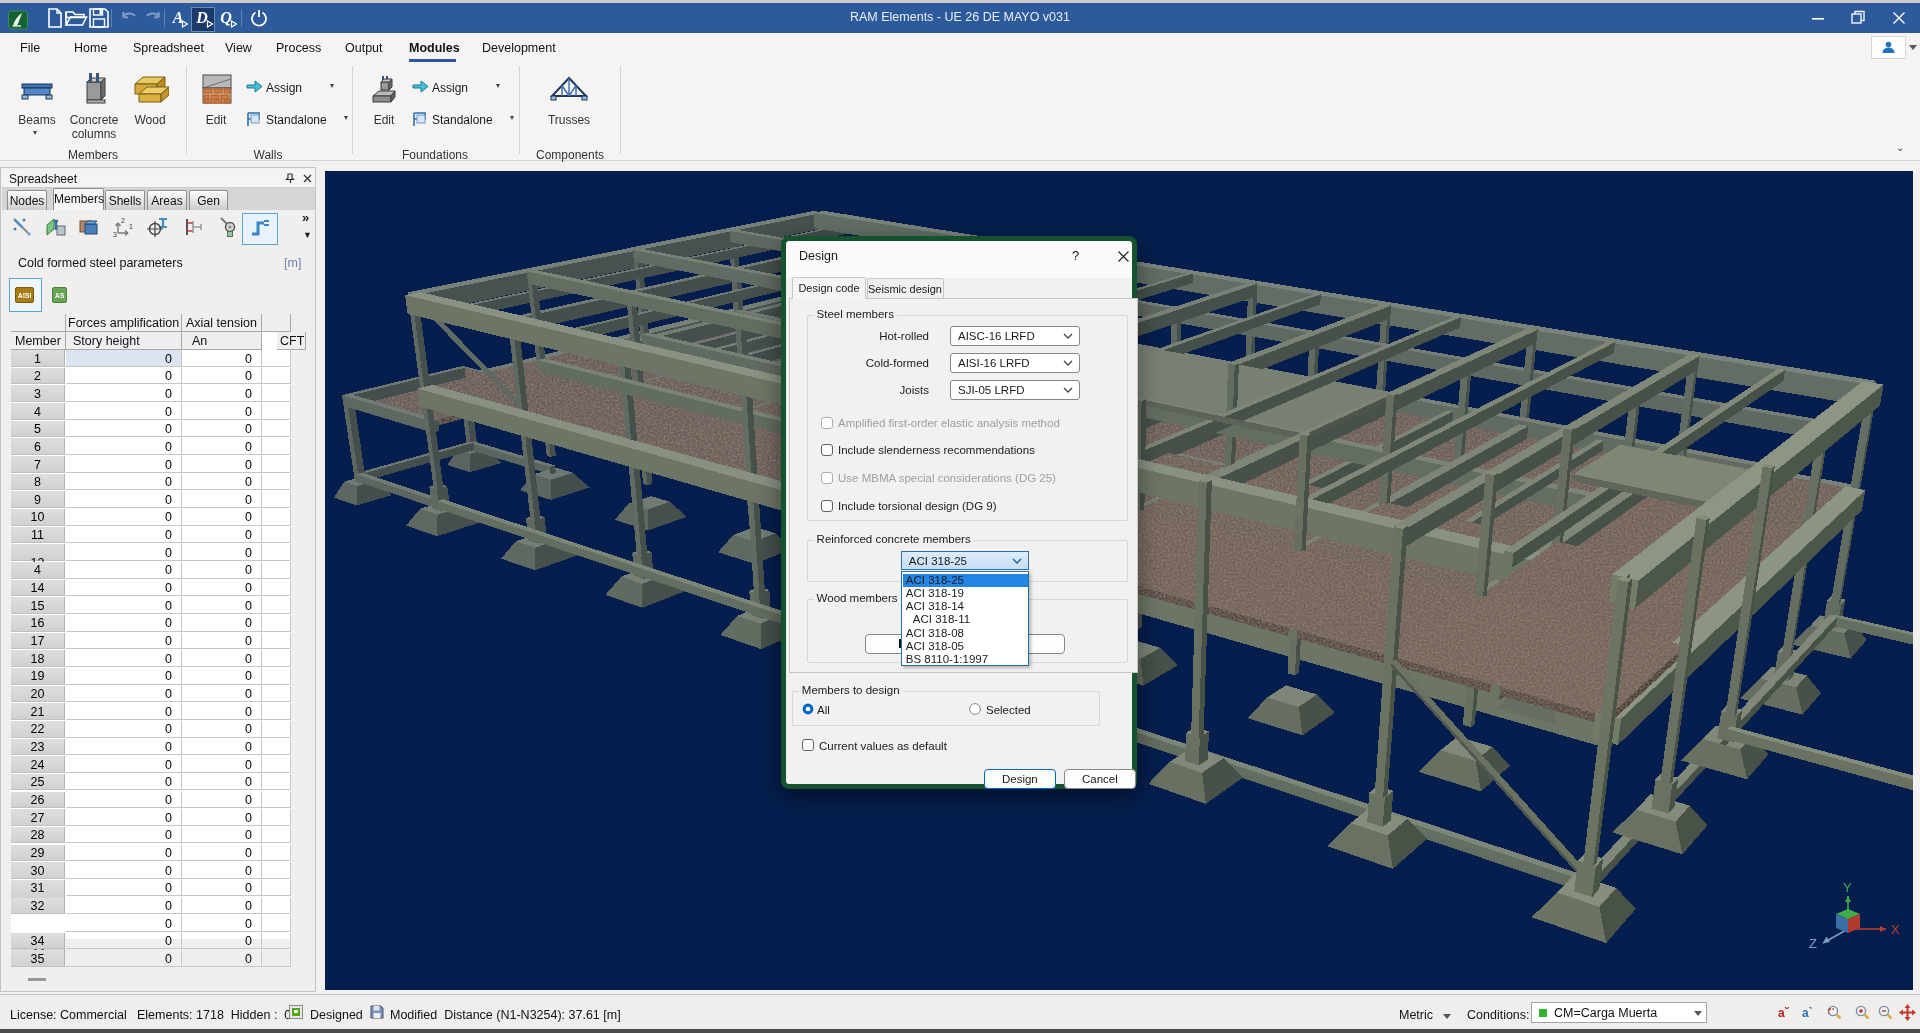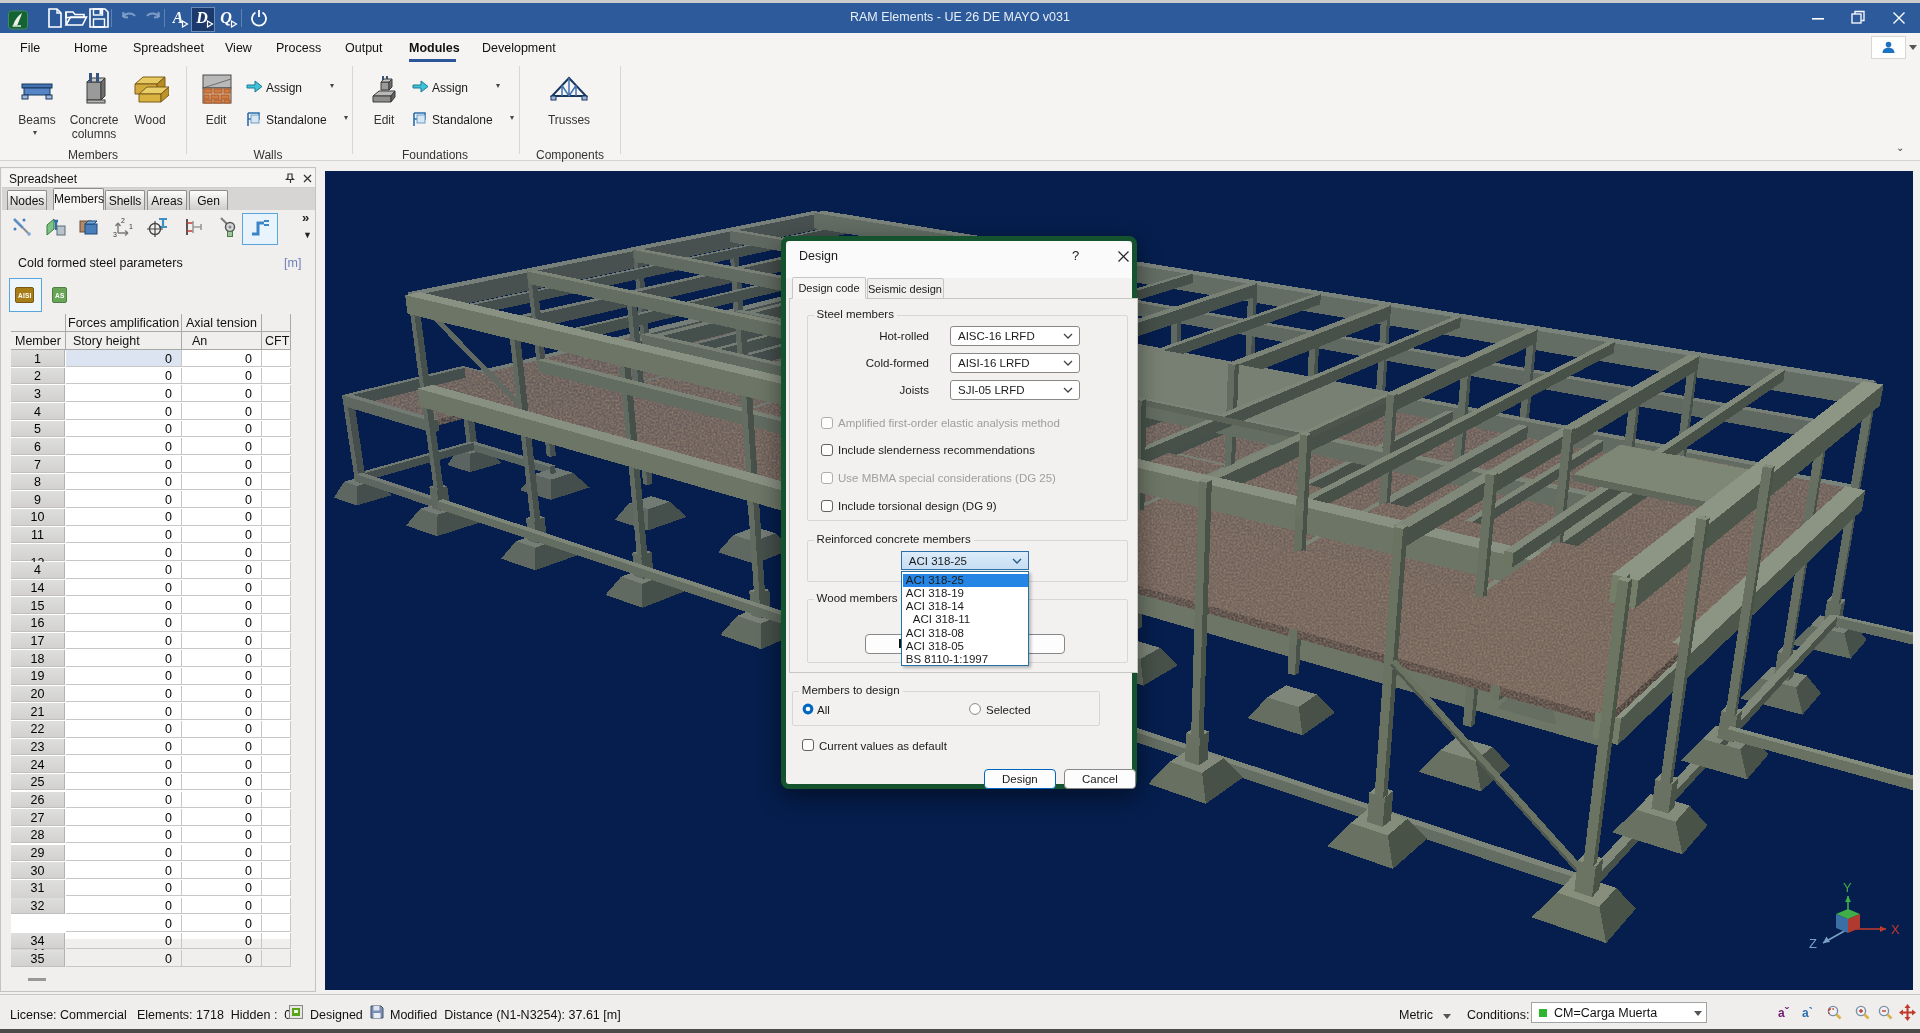--- a/index.html
+++ b/index.html
@@ -1092,21 +1092,21 @@
   <div class="badge" style="left:14px;top:119px;background:#a87d18;border:1px solid #7a5a10">AISI</div>
   <div class="badge" style="left:51px;top:119px;background:#68a557;border:1px solid #4d8040">AS</div>
   <div id="tbl">
     <div class="hcell" style="left:0;top:0;width:55px;height:18px"></div>
 <div class="hcell" style="left:55px;top:0;width:116px;height:18px;padding:2px 0 0 2px">Forces amplification</div>
 <div class="hcell" style="left:171px;top:0;width:80px;height:18px;padding:2px 0 0 4px">Axial tension</div>
 <div class="hcell" style="left:251px;top:0;width:29px;height:18px"></div>
 <div class="hcell" style="left:0;top:18px;width:55px;height:18px;padding:2px 0 0 4px">Member</div>
 <div class="hcell" style="left:55px;top:18px;width:116px;height:18px;padding:2px 0 0 7px">Story height</div>
 <div class="hcell" style="left:171px;top:18px;width:80px;height:18px;padding:2px 0 0 10px">An</div>
-<div class="hcell" style="left:251px;top:18px;width:29px;height:18px;padding:2px 0 0 3px">CFT</div>
+<div class="hcell" style="left:266px;top:18px;width:29px;height:18px;padding:2px 0 0 3px">CFT</div>
 <div class="rnum" style="top:36.0px;height:16.7px;padding-top:1.5px">1</div>
 <div class="dcell" style="left:55px;top:36.0px;width:116px;height:16.7px;background:#dbe4f0;padding:1.5px 9px 0 0">0</div>
 <div class="dcell" style="left:171px;top:36.0px;width:80px;height:16.7px;padding:1.5px 9px 0 0">0</div>
 <div class="dcell" style="left:251px;top:36.0px;width:29px;height:16.7px"></div>
 <div class="rnum" style="top:53.7px;height:16.7px;padding-top:1.5px">2</div>
 <div class="dcell" style="left:55px;top:53.7px;width:116px;height:16.7px;padding:1.5px 9px 0 0">0</div>
 <div class="dcell" style="left:171px;top:53.7px;width:80px;height:16.7px;padding:1.5px 9px 0 0">0</div>
 <div class="dcell" style="left:251px;top:53.7px;width:29px;height:16.7px"></div>
 <div class="rnum" style="top:71.3px;height:16.7px;padding-top:1.5px">3</div>
 <div class="dcell" style="left:55px;top:71.3px;width:116px;height:16.7px;padding:1.5px 9px 0 0">0</div>
@@ -1259,21 +1259,21 @@
     </svg>
   <span style="left:390px">Modified&nbsp; Distance (N1-N3254): 37.61 [m]</span>
   <span style="left:1399px">Metric</span>
   <div style="position:absolute;left:1443px;top:19px;width:0;height:0;border-left:4px solid transparent;border-right:4px solid transparent;border-top:5px solid #555"></div>
   <span style="left:1467px">Conditions:</span>
   <div style="position:absolute;left:1531px;top:7px;width:176px;height:21px;background:#fff;border:1px solid #a5a3a1">
      <div style="position:absolute;left:7px;top:6px;width:8px;height:8px;background:#2db52d"></div>
      <span style="position:absolute;left:22px;top:3px;font-size:12.5px">CM=Carga Muerta</span>
      <div style="position:absolute;left:162px;top:8px;width:0;height:0;border-left:4px solid transparent;border-right:4px solid transparent;border-top:5px solid #555"></div>
   </div>
-  <div style="position:absolute;left:1778px;top:11px;font-size:12px;font-weight:bold;color:#701a75">aˇ</div>
+  <div style="position:absolute;left:1778px;top:11px;font-size:12px;font-weight:bold;color:#b91c1c">aˇ</div>
 <div style="position:absolute;left:1802px;top:11px;font-size:12px;font-weight:bold;color:#2a6fae">aˋ</div>
 <svg style="position:absolute;left:1826px;top:9px" width="17" height="17" viewBox="0 0 17 17">
       <circle cx="7" cy="7" r="4.6" fill="#eef2f5" stroke="#7a8fa5" stroke-width="1.4"></circle>
       <path d="M10.5 10.5 l4 4" stroke="#d8b34a" stroke-width="2.6"></path>
       <path d="M3 5 h5 M3 5 v5" stroke="#c23b2e" stroke-width="1.3" stroke-dasharray="2 1.4"></path>
     </svg>
 <svg style="position:absolute;left:1854px;top:9px" width="17" height="17" viewBox="0 0 17 17">
       <circle cx="7" cy="7" r="4.6" fill="#eef2f5" stroke="#7a8fa5" stroke-width="1.4"></circle>
       <path d="M10.5 10.5 l4 4" stroke="#d8b34a" stroke-width="2.6"></path>
       <path d="M5 7 h4 M7 5 v4" stroke="#c23b2e" stroke-width="1.4"></path>

